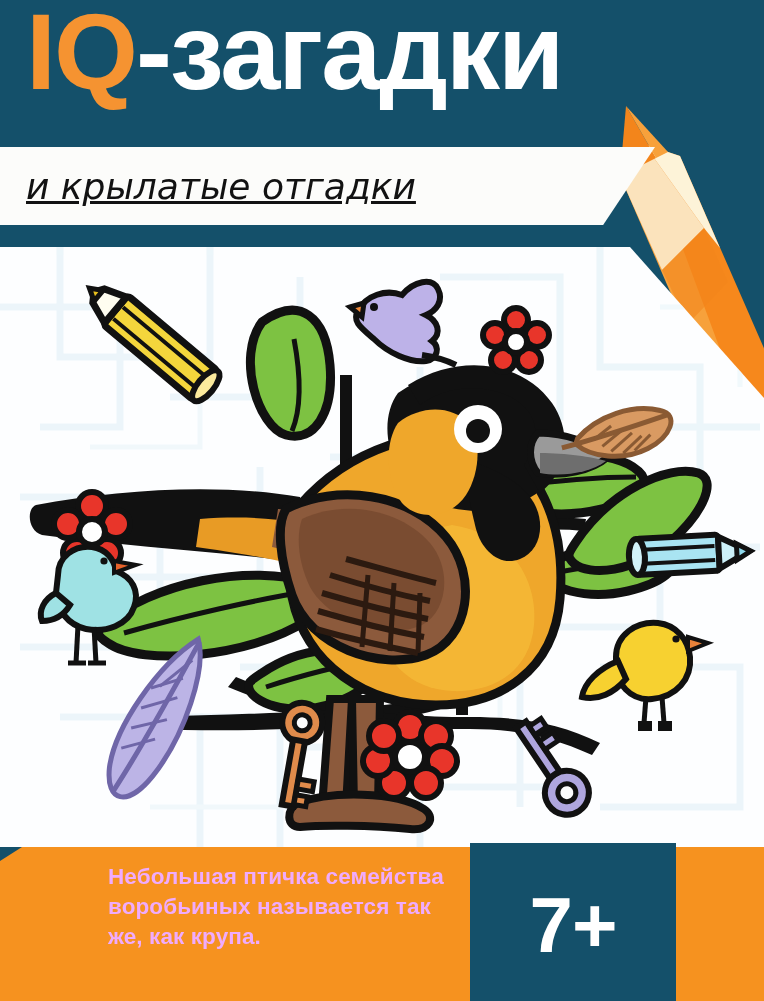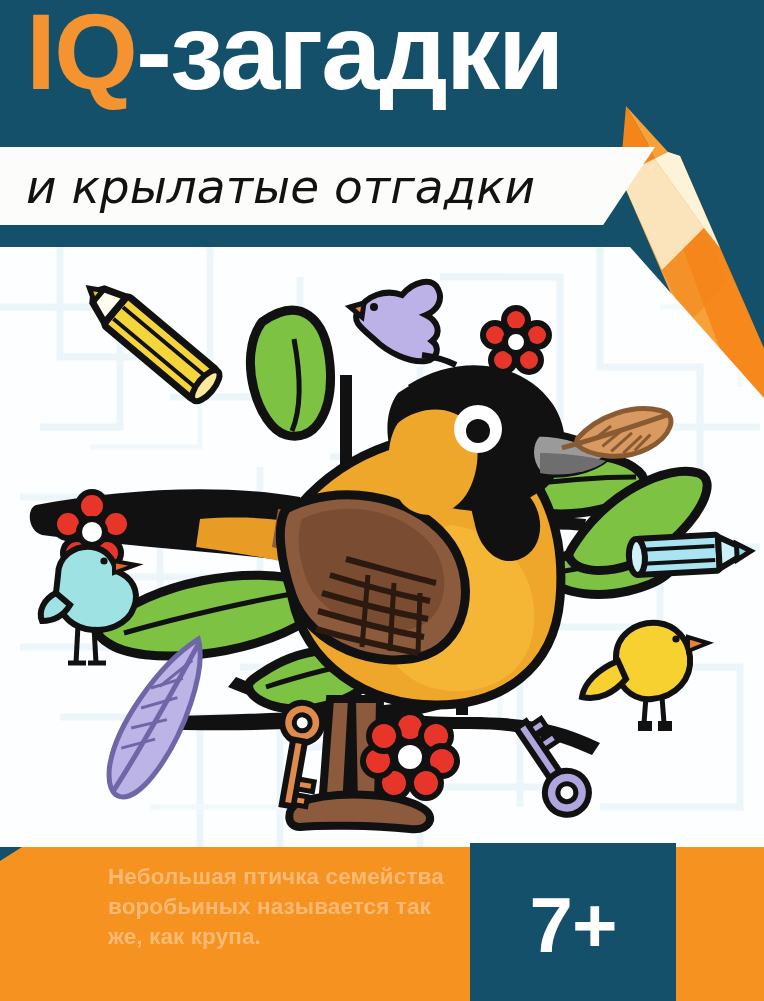--- a/index.html
+++ b/index.html
@@ -40,26 +40,27 @@
     left: -10px; top: 147px;
     width: 665px; height: 78px;
     background: #FCFCFA;
     -webkit-clip-path: polygon(0 0, 100% 0, 92.2% 100%, 0 100%);
     clip-path: polygon(0 0, 100% 0, 92.2% 100%, 0 100%);
     display: flex; align-items: center;
   }
   #subtitle-text {
     margin-left: 36px;
     font-family: "DejaVu Sans", sans-serif;
-    font-size: 47px;
+    font-size: 36px;
     font-style: italic;
     font-weight: 500;
     color: #121212;
     letter-spacing: 0px;
     white-space: nowrap;
+    text-decoration: underline;
   }
 
   
   #art-panel {
     position: absolute;
     left: 0; top: 247px; width: 764px; height: 600px;
     background: #FDFEFF;
     -webkit-clip-path: polygon(0 0, 630px 0, 764px 151px, 764px 100%, 0 100%);
     clip-path: polygon(0 0, 630px 0, 764px 151px, 764px 100%, 0 100%);
     overflow: hidden;
@@ -81,21 +82,21 @@
     -webkit-clip-path: polygon(22px 0, 100% 0, 100% 100%, 0 100%, 0 14px);
     clip-path: polygon(22px 0, 100% 0, 100% 100%, 0 100%, 0 14px);
   }
   #riddle-text {
     position: absolute;
     left: 108px; top: 862px;
     width: 360px;
     font-size: 22.5px;
     font-weight: bold;
     line-height: 1.34;
-    color: #fdba74;
+    color: #f0abfc;
     letter-spacing: .1px;
   }
   #age-badge {
     position: absolute;
     left: 470px; top: 843px;
     width: 206px; height: 158px;
     background: #14506A;
     display: flex; align-items: center; justify-content: center;
   }
   #age-badge-label {

